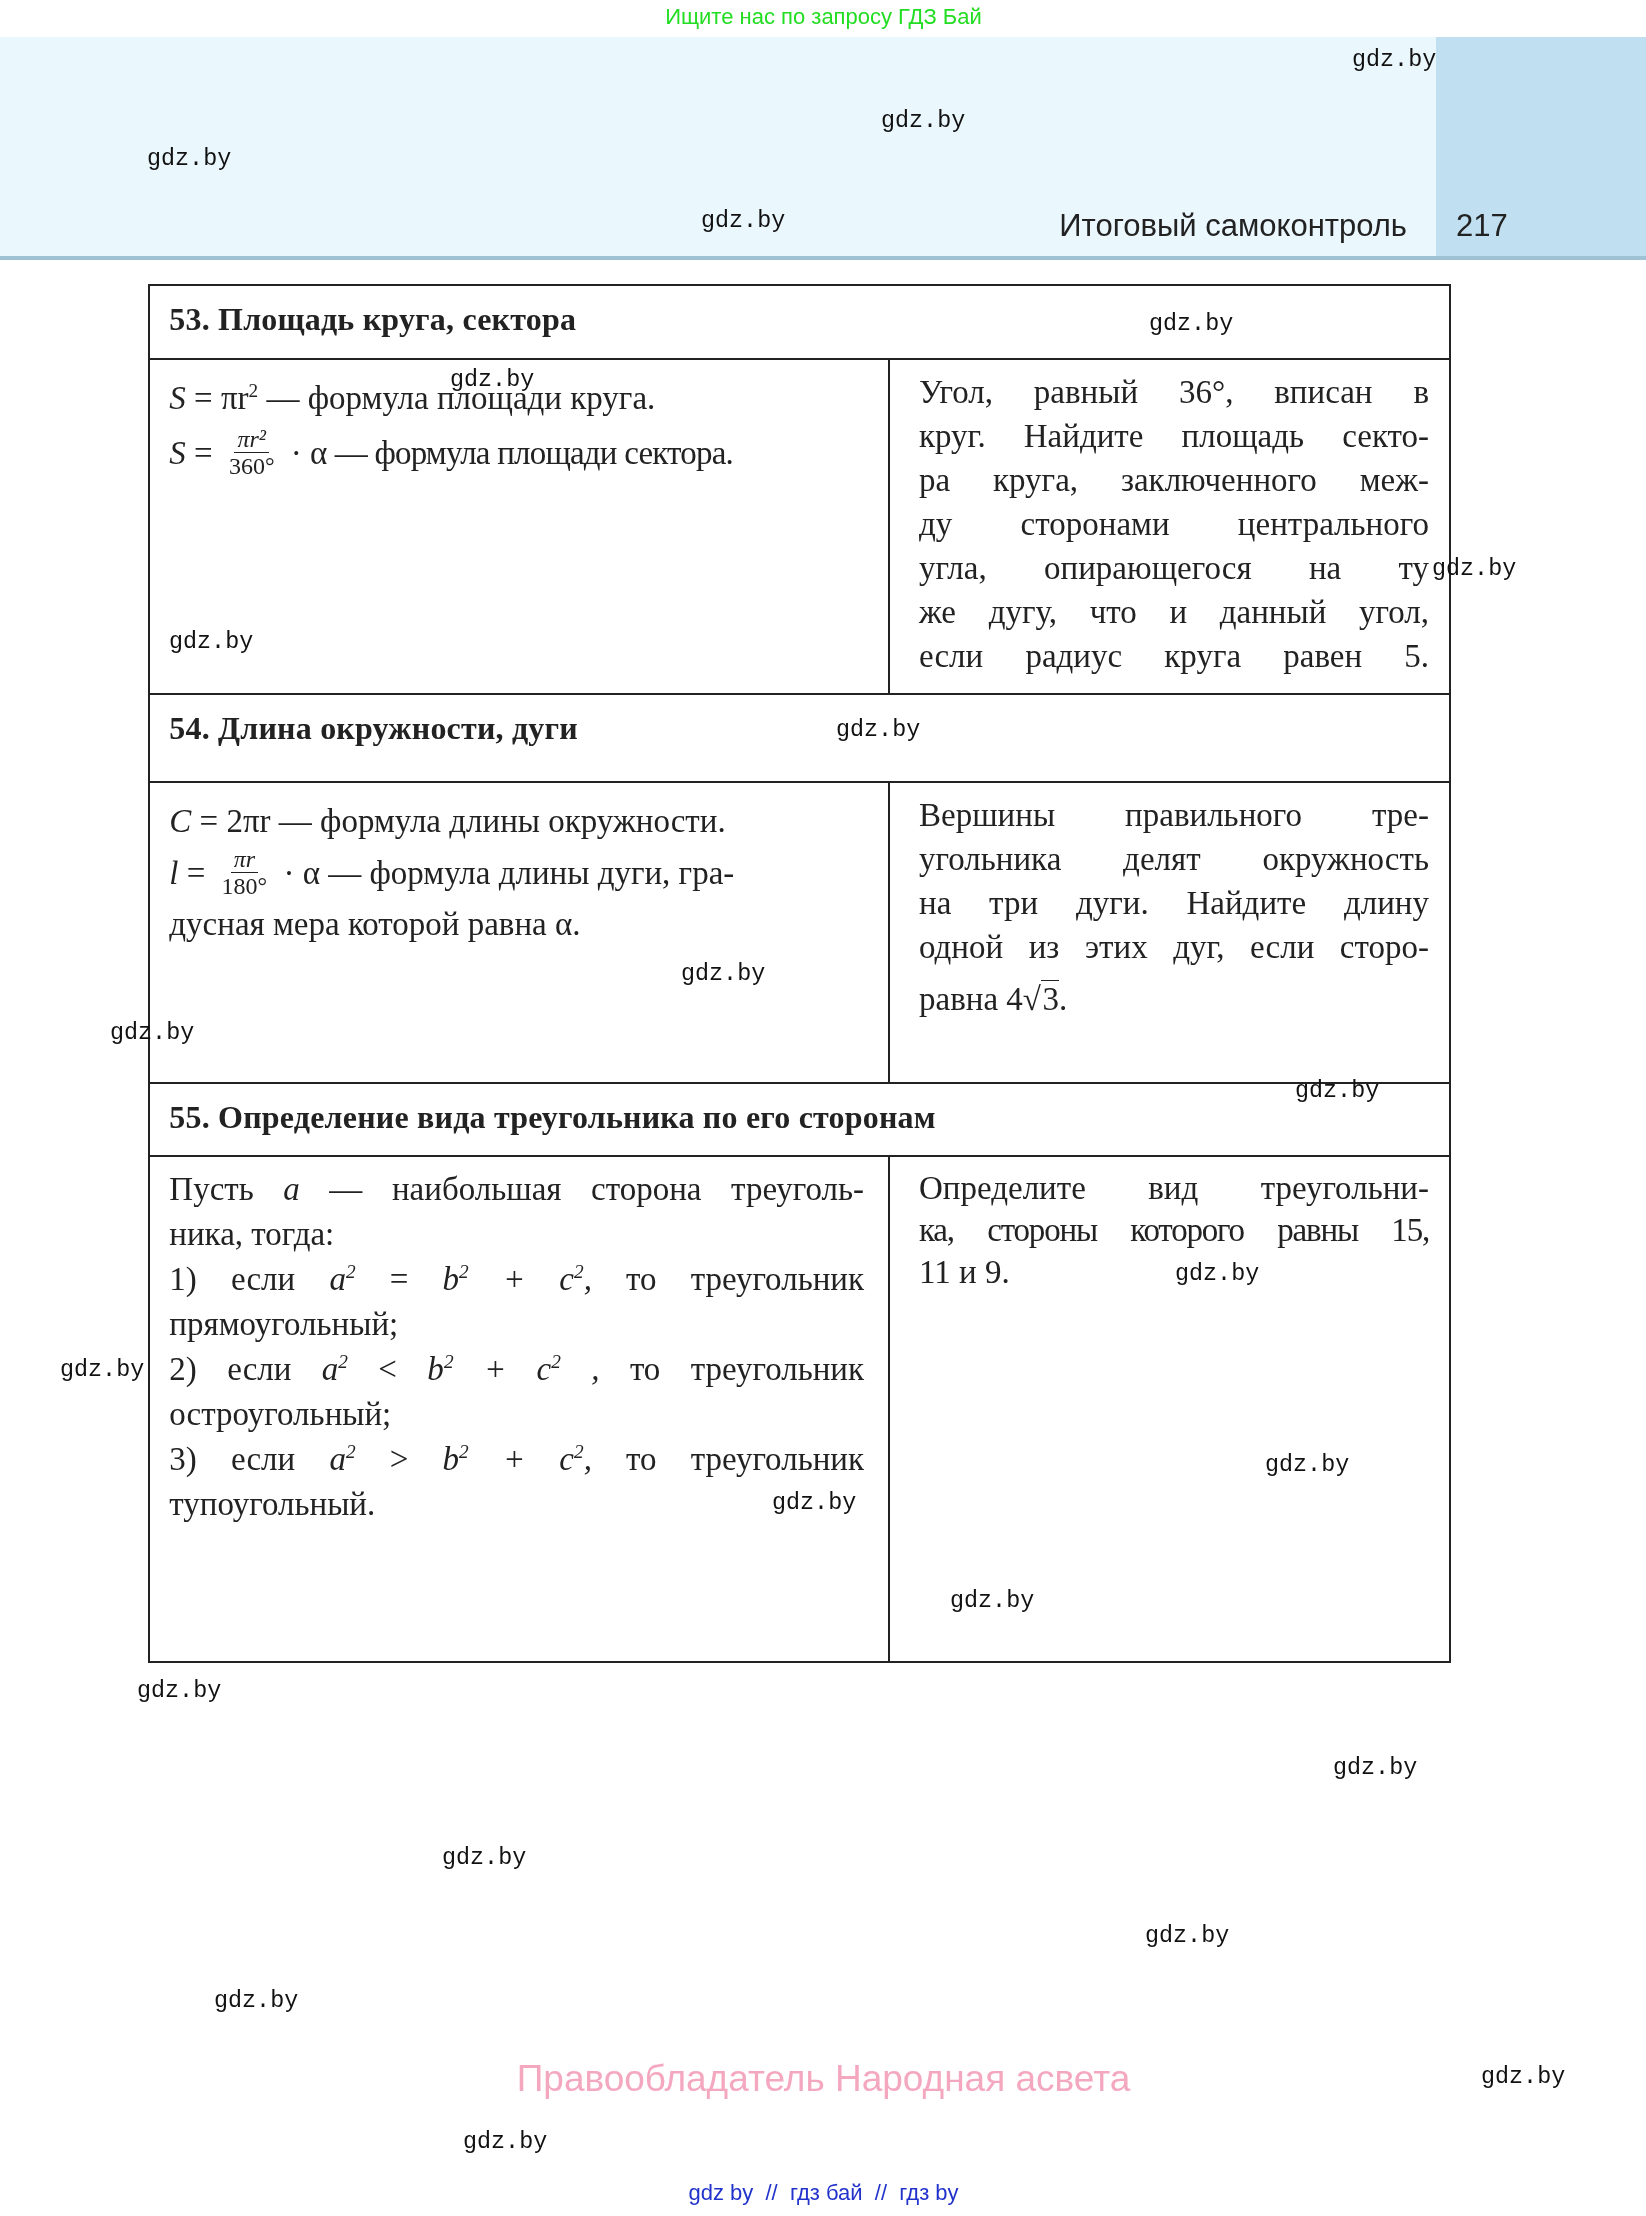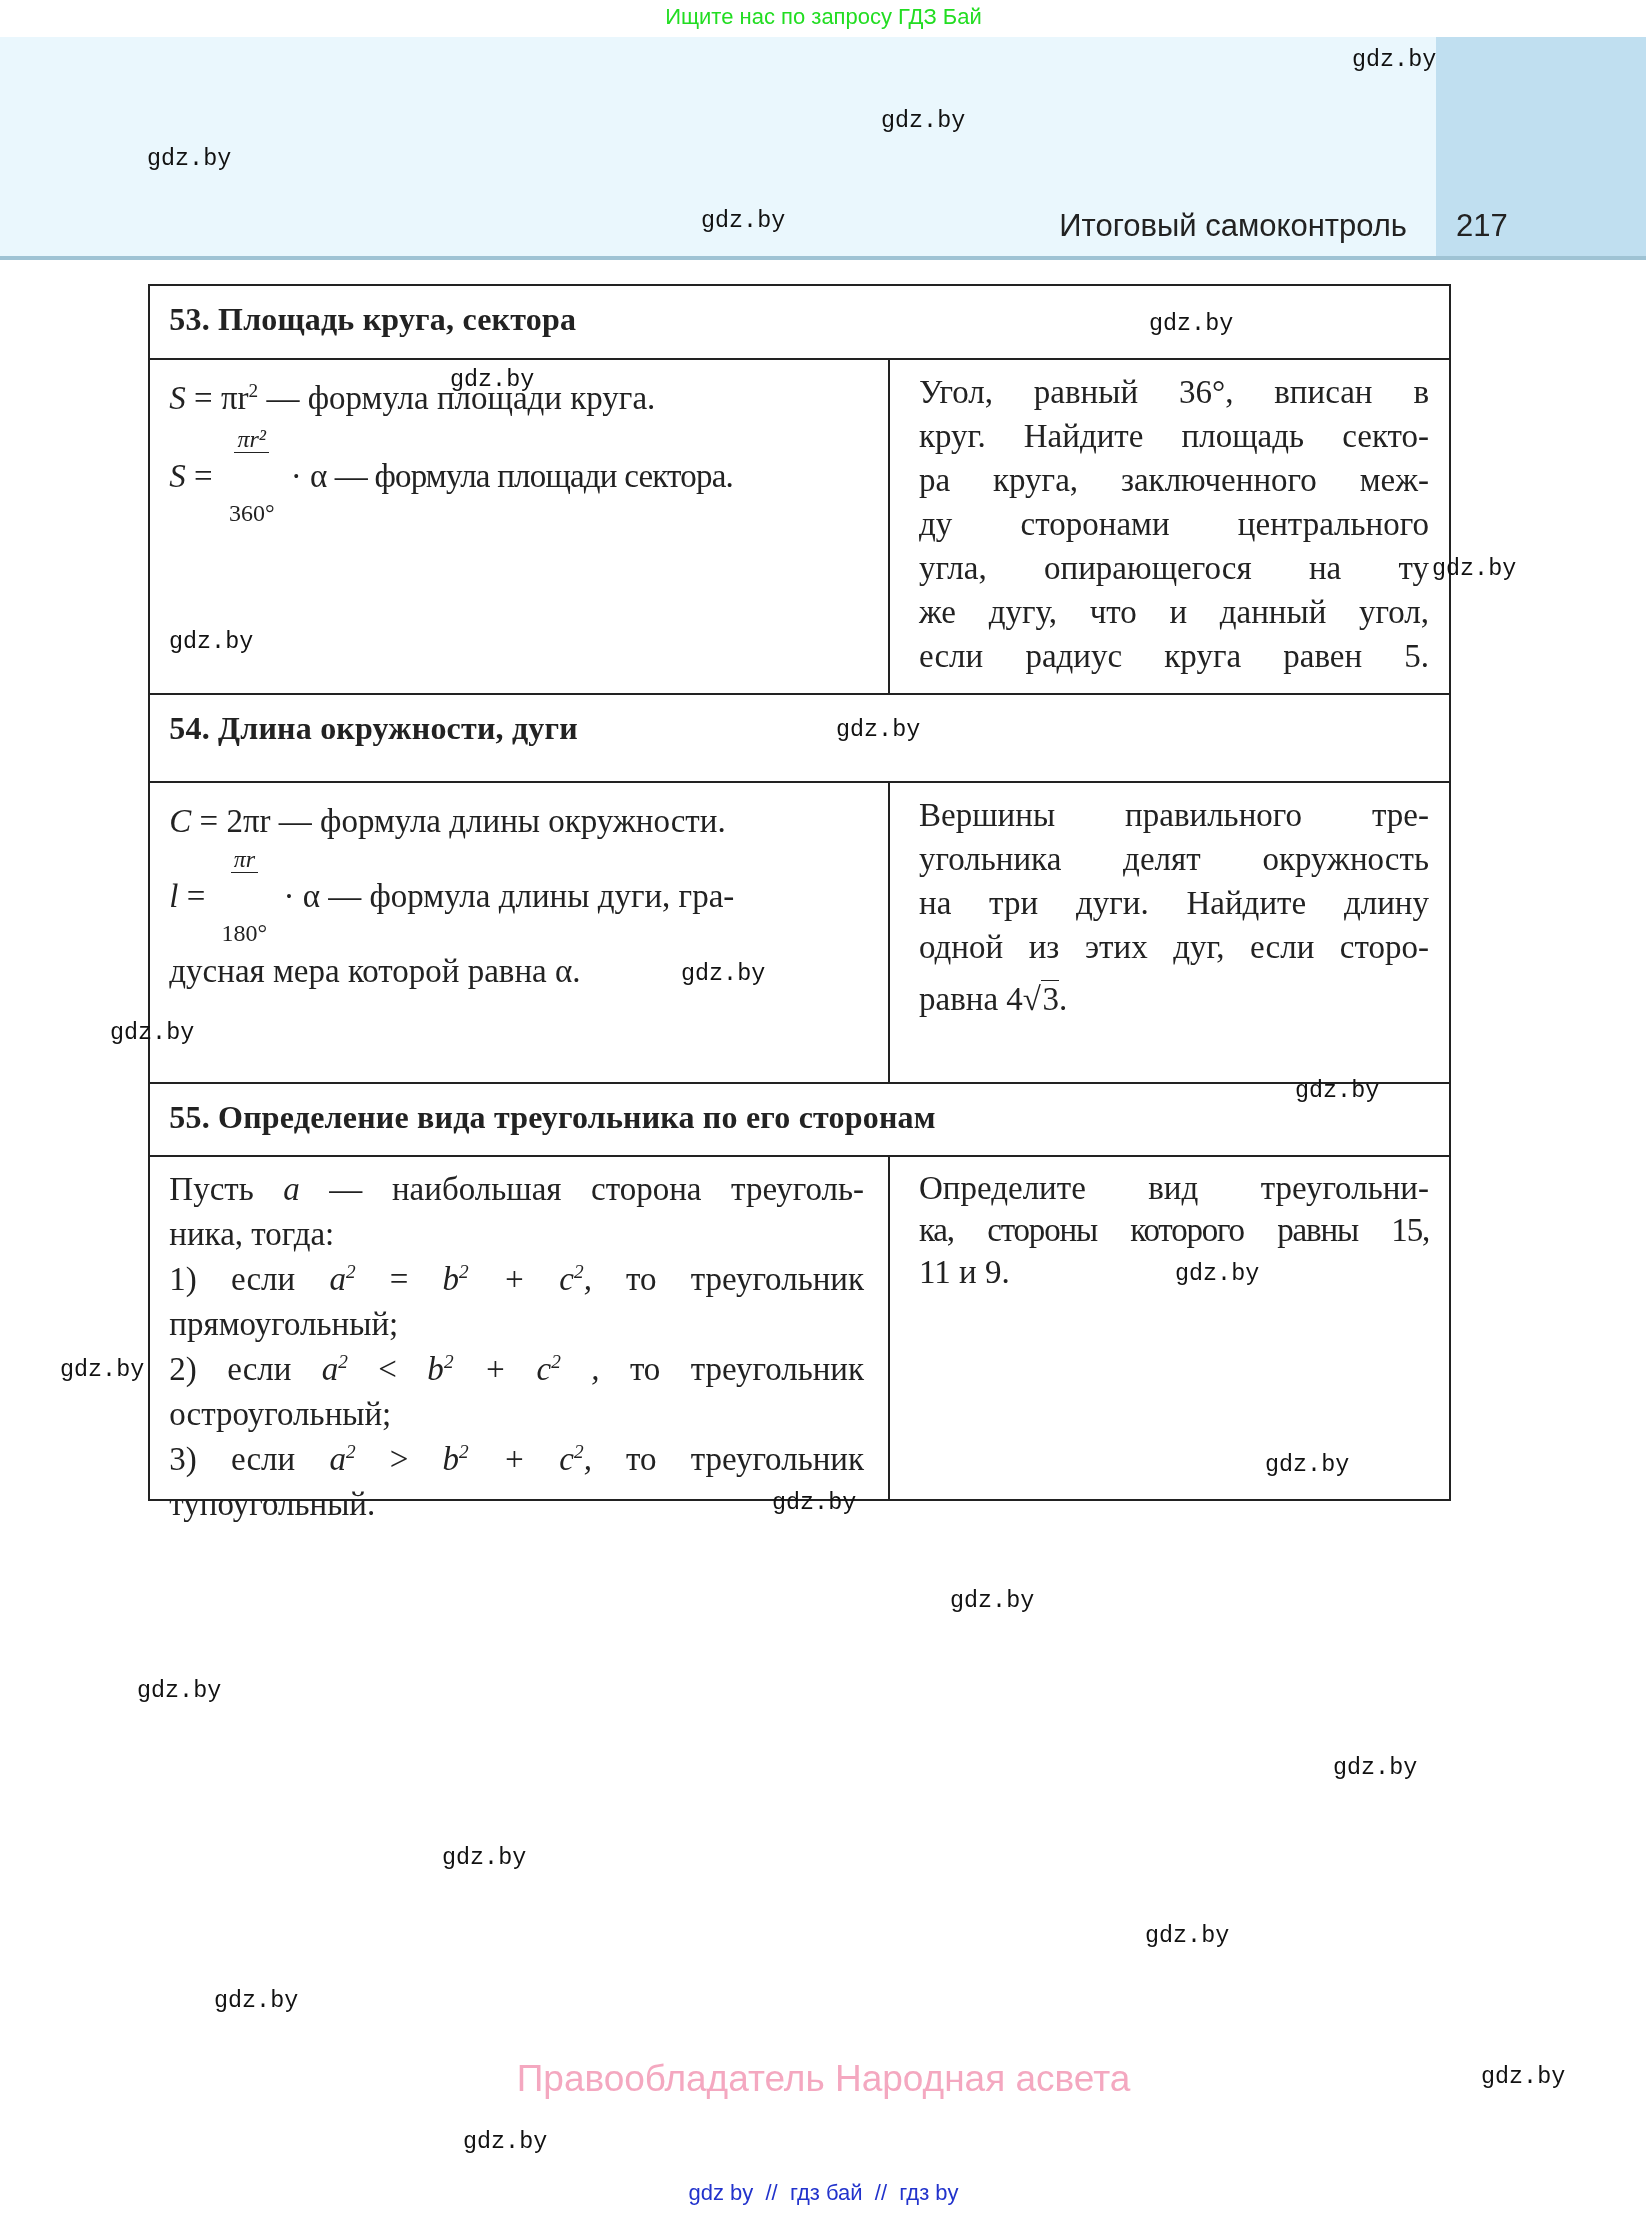--- a/index.html
+++ b/index.html
@@ -58,31 +58,31 @@
     width: 740px; border-right: 2.4px solid #222; box-sizing: border-box;
     padding: 16px 24px 13px 19.3px; font-size: 33px; line-height: 44px;
   }
   .cell-right {
     flex: 1; box-sizing: border-box;
     padding: 9.7px 20px 13px 29px; font-size: 33px; line-height: 44px;
     text-align: justify;
   }
   .body-53 { height: 335px; }
   .body-54 { height: 301px; }
-  .body-55 { height: 342px; }
+  .body-55 { height: 504px; }
   .head-53 { height: 74px; }
   .head-54 { height: 88px; }
   .head-55 { height: 73px; }
   .line { display: block; text-align: justify; text-align-last: justify; }
   .line.last { text-align-last: left; }
   .formula { display: inline-flex; align-items: center; white-space: nowrap; }
   .m-i { font-style: italic; }
   .frac {
     display: inline-flex; flex-direction: column; align-items: center;
-    vertical-align: middle; margin: 0 4.8px; font-size: 24px; line-height: 26px; gap: 47px;
+    vertical-align: middle; margin: 0 4.8px; font-size: 24px; line-height: 26px;
   }
   .frac .num { border-bottom: 1.6px solid #222; padding: 0 3.2px; font-style: italic; }
   .frac .den { padding: 0 3.2px; }
   sup { font-size: 19.3px; line-height: 0; }
   .sqrt { border-top: 1.6px solid #222; padding-left: 1.6px; }
   .footer-copy {
     position: absolute; left: 0; top: 2058px; width: 1647px; text-align: center;
     font-family: "Liberation Sans", sans-serif; font-size: 37px; color: #f4a8c0;
   }
   .footer-links {

